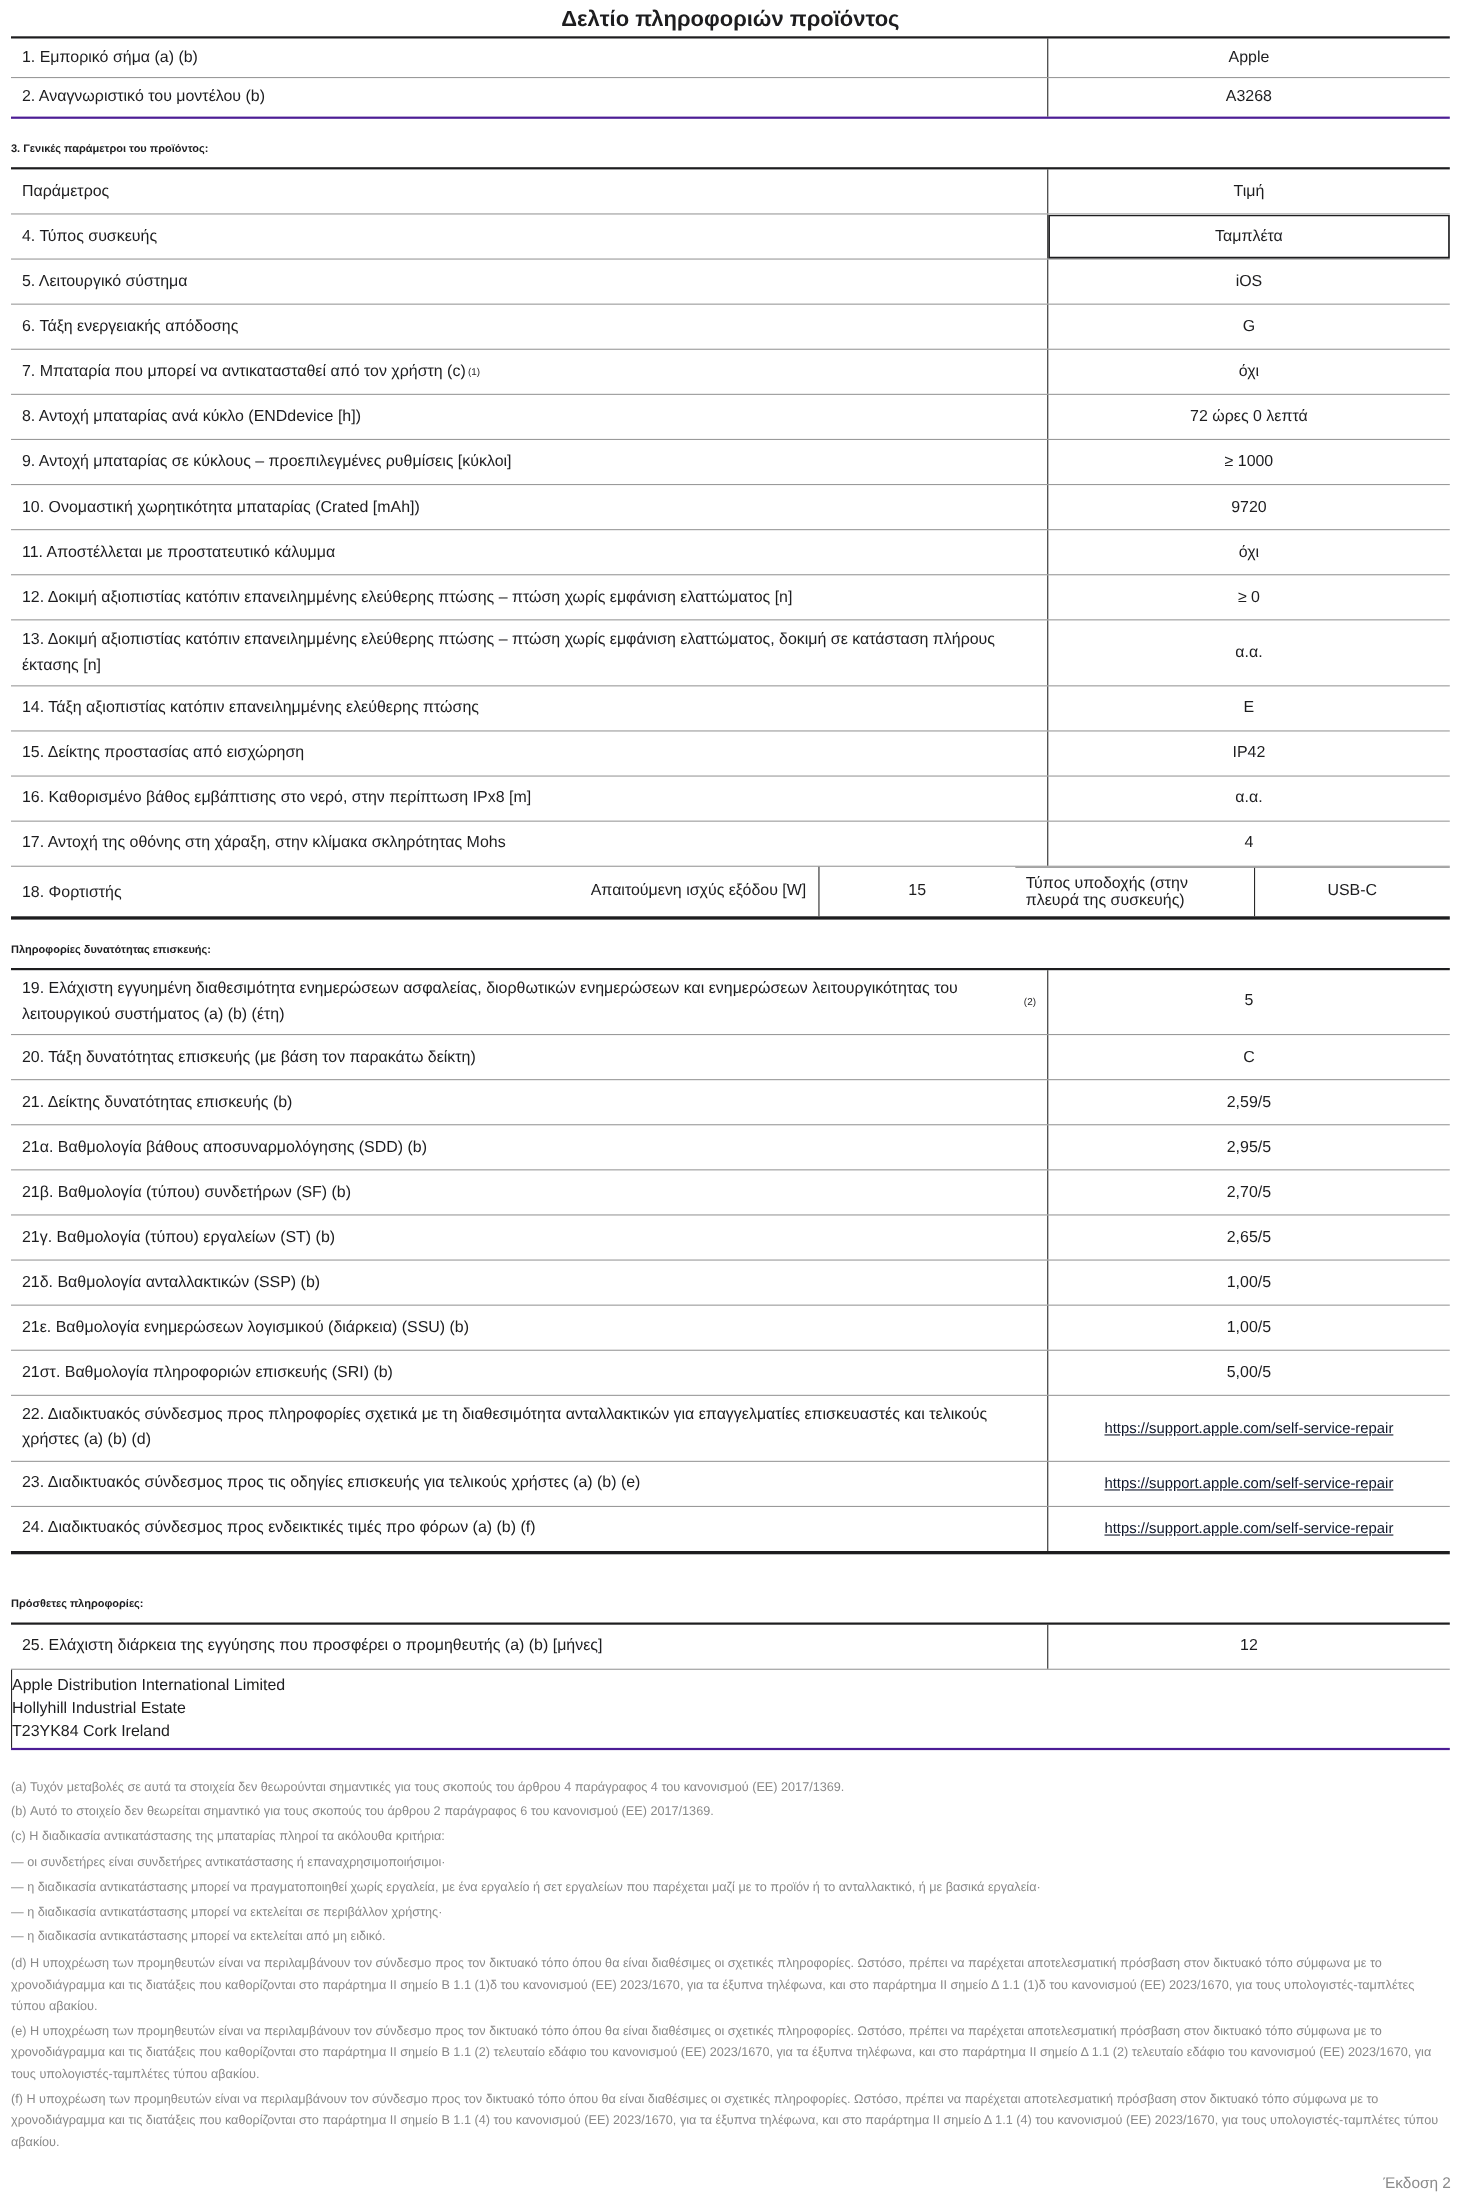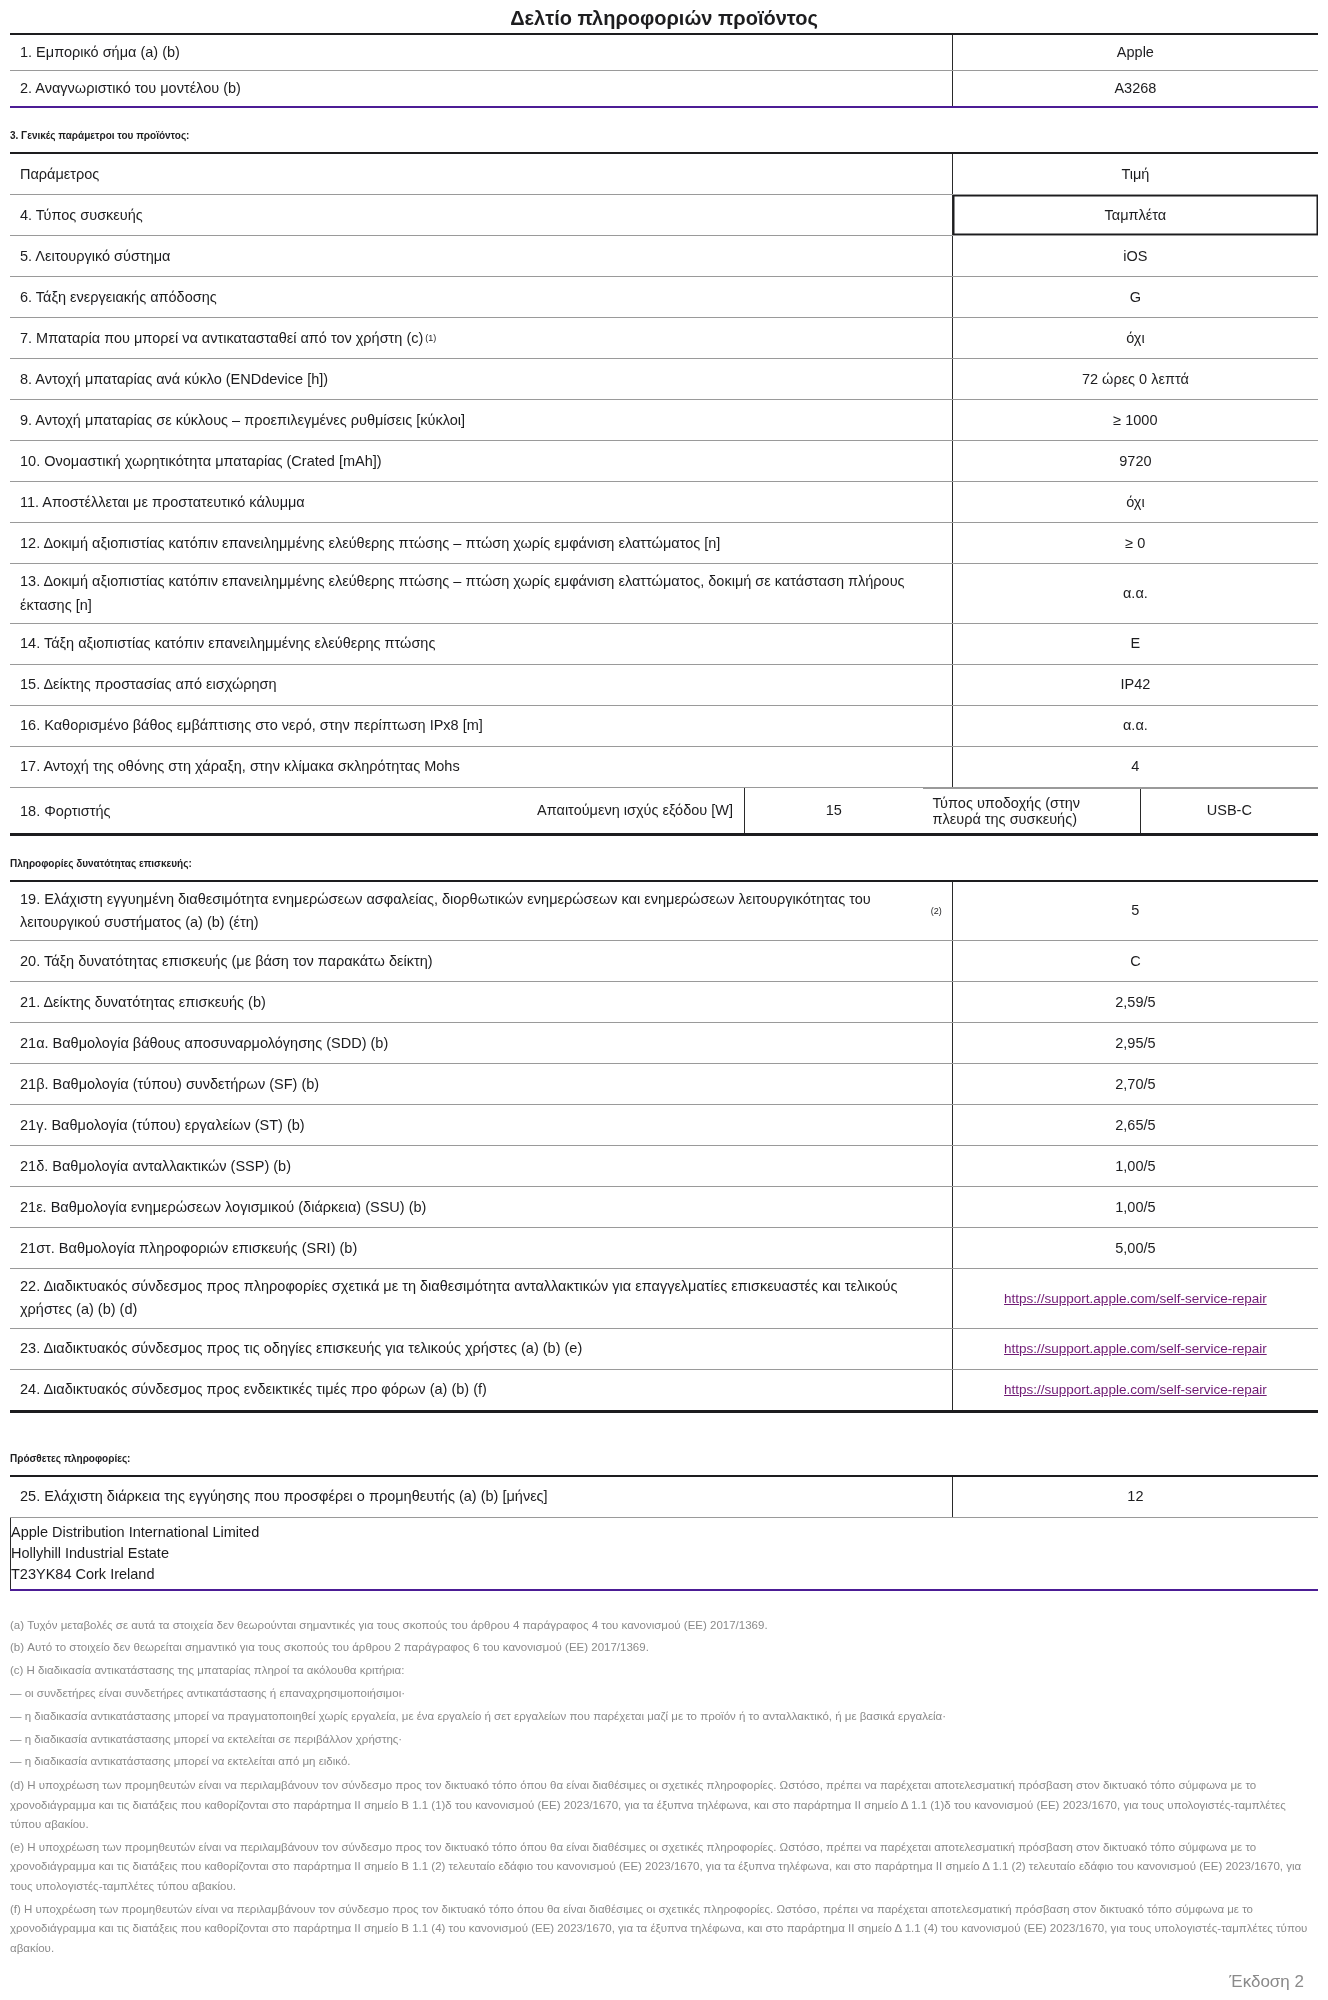--- a/index.html
+++ b/index.html
@@ -36,29 +36,29 @@
 
   
   .row.charger { padding: 0; }
   .charger-lbl { width: 38%; flex: none; align-items: flex-start; padding-top: 12px; }
   .charger-right { flex: 1; display: flex; flex-direction: row; }
   .subrow { display: flex; flex: 1; min-height: 41px; align-items: stretch; }
   .subrow + .subrow { border-top: 1px solid #9a9a9a; }
   .sublbl { flex: 1; display: flex; align-items: center; padding: 6px 10px; font-size: 14.5px; }
   .subrow .val { width: 45.1%; }
 
-  a.link { color: #701a75; text-decoration: underline; font-size: 13.5px; word-break: break-all; cursor: pointer; }
+  a.link { color: #0f172a; text-decoration: underline; font-size: 13.5px; word-break: break-all; cursor: pointer; }
 
   .addr { line-height: 1.45; }
 
   .footnotes { margin-top: 26px; color: #8a8a8a; font-size: 11.5px; }
   .fn  { line-height: 1.55; margin-bottom: 5px; }
   .fnp { line-height: 1.7;  margin-bottom: 3px; }
 
-  .version { position: absolute; right: 24px; bottom: 8px; color: #8a8a8a; font-size: 17px; text-align: center; }
+  .version { position: absolute; right: 9px; bottom: 8px; color: #8a8a8a; font-size: 14px; text-align: center; }
 </style>
 </head>
 <body>
 
 <div class="page">
 
   <div class="title">Δελτίο πληροφοριών προϊόντος</div>
 
   <div class="tbl">
     <div class="row short">

